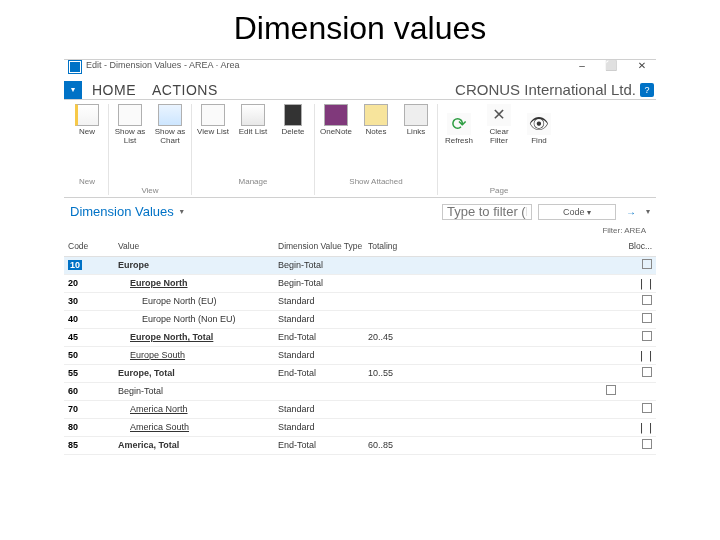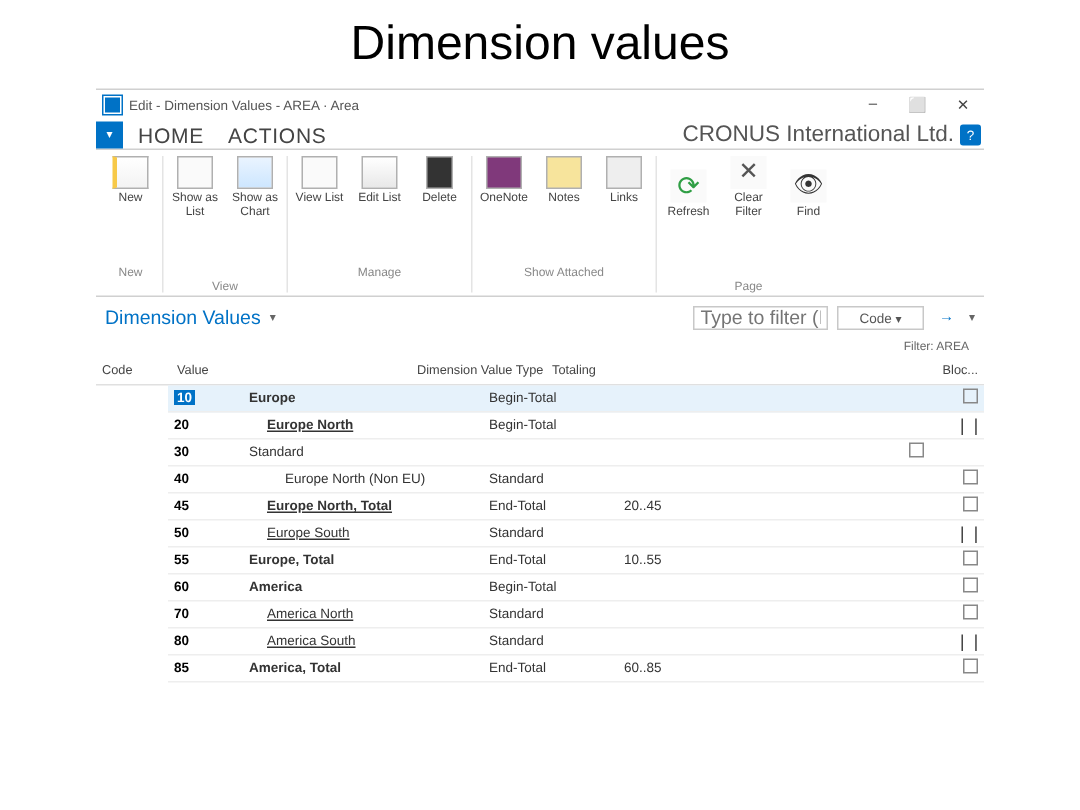--- a/index.html
+++ b/index.html
@@ -1,19 +1,19 @@
 <!DOCTYPE html>
 <html><head>
 <meta charset="utf-8">
 <style>
   * { box-sizing: border-box; font-family: "Segoe UI", Arial, sans-serif; }
   body { margin: 0; width: 720px; height: 540px; background: #fff; }
   .slide-title { font-size: 32px; font-weight: 400; text-align: center; padding: 10px 0 12px 0; color: #000; }
   .app-frame { margin: 0 64px; border-top: 1px solid #d0d0d0; font-size: 10px; color: #333; }
-  .titlebar { display: flex; align-items: center; height: 20px; }
+  .titlebar { display: flex; height: 20px; }
   .titlebar .app-icon { width: 14px; height: 14px; background: #0072c6; margin: 0 4px; position: relative; }
   .titlebar .app-icon::after { content: ""; position: absolute; left: 1px; top: 1px; width: 10px; height: 10px; border: 1px solid #fff; }
   .titlebar .caption { flex: 1; color: #555; font-size: 9px; }
   .titlebar .win-ctrl { display: flex; gap: 14px; margin-right: 6px; font-size: 10px; color: #444; }
   .win-btn { width: 16px; text-align: center; cursor: default; }
   .tabstrip { display: flex; align-items: center; border-bottom: 1px solid #d0d0d0; height: 20px; }
   .tab-toggle { width: 18px; height: 18px; background: #0072c6; margin-right: 2px; display:flex;align-items:center;justify-content:center;color:#fff;font-size:8px;}
   .tab { padding: 3px 8px; font-size: 14px; color: #444; letter-spacing: .5px; cursor: pointer; }
   .company { margin-left: auto; font-size: 15px; color: #555; padding-right: 4px; }
   .help-badge { width: 14px; height: 14px; background: #0072c6; color: #fff; text-align: center; line-height: 14px; border-radius: 2px; font-size: 9px; margin-right: 2px; }
@@ -30,27 +30,27 @@
   .ricon.chart { background: linear-gradient(#eaf4ff,#cde6ff);}
   .ricon.onenote { background:#80397b;}
   .ricon.notes { background:#f7e49c;}
   .ricon.links { background:#eee;}
   .ricon.refresh { color:#2f9e44; border:none; font-size:18px; line-height:22px;}
   .ricon.clear { color:#555; border:none; font-size:16px; line-height:22px;}
   .ricon.find { border:none; color:#333; font-size:16px; line-height:22px;}
   .page-header { display: flex; align-items: center; padding: 6px 6px; gap: 6px; }
   .page-title { color: #0072c6; font-size: 13px; }
   .filter-input { margin-left: auto; border: 1px solid #c8c8c8; font-size: 13px; color: #999; padding: 2px 4px; width: 90px; height: 16px; }
-  .filter-field { font-size: 9px; color: #555; border:1px solid #c8c8c8; padding:2px 14px; height:16px;}
+  .filter-field { font-size: 9px; color: #555; border:1px solid #c8c8c8; padding:2px 24px; height:16px;}
   .arrow-btn { font-size: 10px; color: #0072c6; padding: 0 4px; }
   .filter-sub { font-size: 8px; color: #666; text-align: right; padding: 0 10px 4px 0; }
   .grid-header, .grid-row { display: grid; grid-template-columns: 50px 160px 90px 70px 1fr 36px; align-items: center; font-size: 9px; height: 18px; padding: 0 4px; }
   .grid-header { color: #444; border-bottom: 1px solid #e0e0e0; font-size: 8.5px; }
   .grid-header > div { line-height: 1.1; }
-  .grid-row { border-bottom: 1px solid #eee; margin-left: 48px; }
+  .grid-row { border-bottom: 1px solid #eee; }
   .grid-row .code { font-weight: 700; color: #000; }
   .grid-row .name.bold { font-weight: 700; }
   .grid-row.selected { background: #e6f2fb; }
   .grid-row.selected .code { background: #0072c6; color: #fff; padding: 0 2px; display: inline-block; }
   .bloc-cell { text-align: right; }
   .bloc-empty { display:inline-block; width:10px; height:10px; border:1px solid #888;}
   .bloc-pause { font-family: monospace; letter-spacing: -2px; font-size: 11px; }
   .indent-1 { padding-left: 12px; text-decoration: underline; }
   .indent-2 { padding-left: 24px; }
 </style>
@@ -186,20 +186,21 @@
       <div class="grid-row">
         <div><span class="code">20</span></div>
         <div class="name bold indent-1">Europe North</div>
         <div>Begin-Total</div>
         <div></div>
         <div></div>
         <div class="bloc-cell"><span class="bloc-pause">| |</span></div>
       </div>
       <div class="grid-row">
         <div><span class="code">30</span></div>
+        <div class="name indent-2">Europe North (EU)</div>
         <div>Standard</div>
         <div></div>
         <div></div>
         <div class="bloc-cell"><span class="bloc-empty"></span></div>
       </div>
       <div class="grid-row">
         <div><span class="code">40</span></div>
         <div class="name indent-2">Europe North (Non EU)</div>
         <div>Standard</div>
         <div></div>
@@ -225,21 +226,20 @@
       <div class="grid-row">
         <div><span class="code">55</span></div>
         <div class="name bold indent-0">Europe, Total</div>
         <div>End-Total</div>
         <div>10..55</div>
         <div></div>
         <div class="bloc-cell"><span class="bloc-empty"></span></div>
       </div>
       <div class="grid-row">
         <div><span class="code">60</span></div>
-        <div class="name bold indent-0">America</div>
         <div>Begin-Total</div>
         <div></div>
         <div></div>
         <div class="bloc-cell"><span class="bloc-empty"></span></div>
       </div>
       <div class="grid-row">
         <div><span class="code">70</span></div>
         <div class="name indent-1">America North</div>
         <div>Standard</div>
         <div></div>

